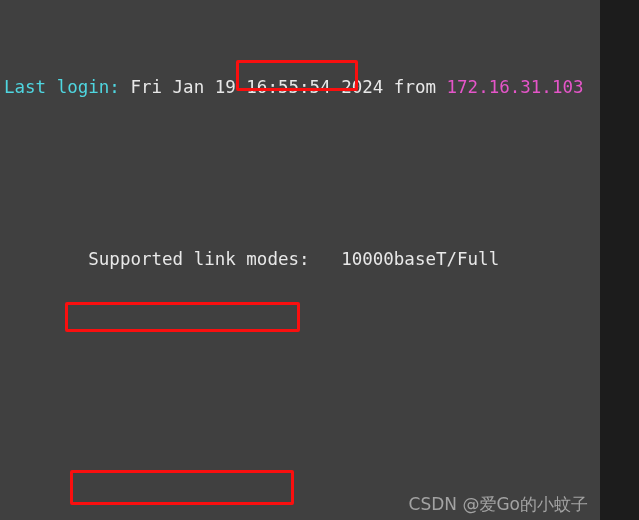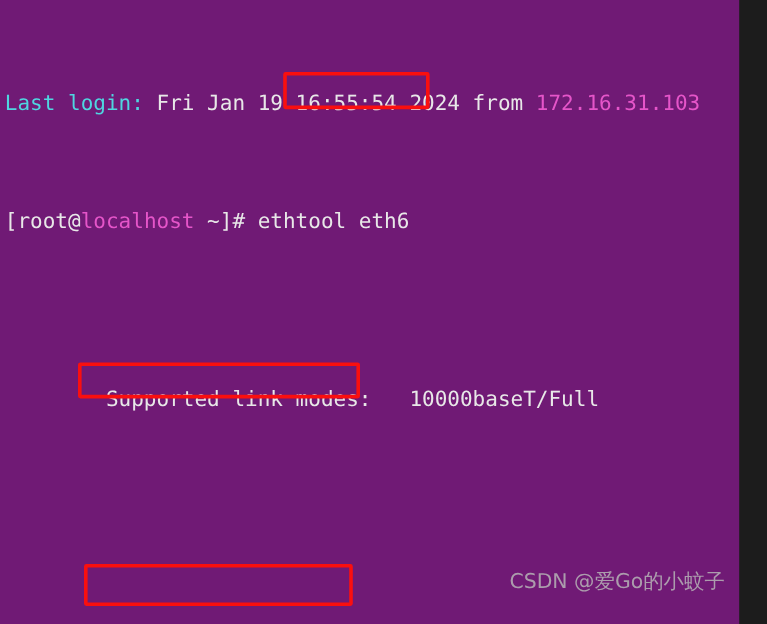--- a/index.html
+++ b/index.html
@@ -5,24 +5,25 @@
   html, body {
     margin: 0;
     padding: 0;
     background: #1c1c1c;
   }
   body {
     font-family: "DejaVu Sans Mono", "Liberation Mono", monospace;
   }
   #terminal {
     position: relative;
-    width: 616px;
+    width: 559px;
     height: 520px;
-    background: #701a75;
+    background: #404040;
     overflow: hidden;
+    padding-left: 41px;
   }
   .term-lines {
     position: absolute;
     top: 0;
     left: 0;
     width: 639px;
     padding-top: 1px;
     font-size: 17.5px;
     line-height: 24.6px;
     letter-spacing: 0px;
@@ -43,38 +44,37 @@
     border-radius: 2px;
     box-sizing: border-box;
     pointer-events: none;
   }
   #box-supported-ports { left: 236px; top: 60px;  width: 122px; height: 31px; }
   #box-port-fibre      { left: 65px;  top: 302px; width: 235px; height: 30px; }
   #box-link-detected   { left: 70px;  top: 470px; width: 224px; height: 35px; }
   #watermark {
     position: absolute;
     right: 12px;
-    bottom: 24px;
+    bottom: 4px;
     font-family: "DejaVu Sans", "Liberation Sans", sans-serif;
     font-size: 17px;
     color: #b9b9b9;
     opacity: 0.82;
     white-space: pre;
   }
 </style>
 </head>
 <body>
 
 <div id="terminal">
 
   <div class="term-lines">
 
     <div class="line"><span class="c-cyan">Last login:</span><span class="c-white"> Fri Jan 19 16:55:54 2024 from </span><span class="c-magenta">172.16.31.103</span></div>
 
-    <div class="line"><span class="c-white">[root@</span><span class="c-magenta">localhost</span><span class="c-white"> ~]# </span><span class="c-white">ethtool eth6</span></div>
 
 
 
     <div class="line">        Supported link modes:   10000baseT/Full</div>
 
     
 
     
 
     

